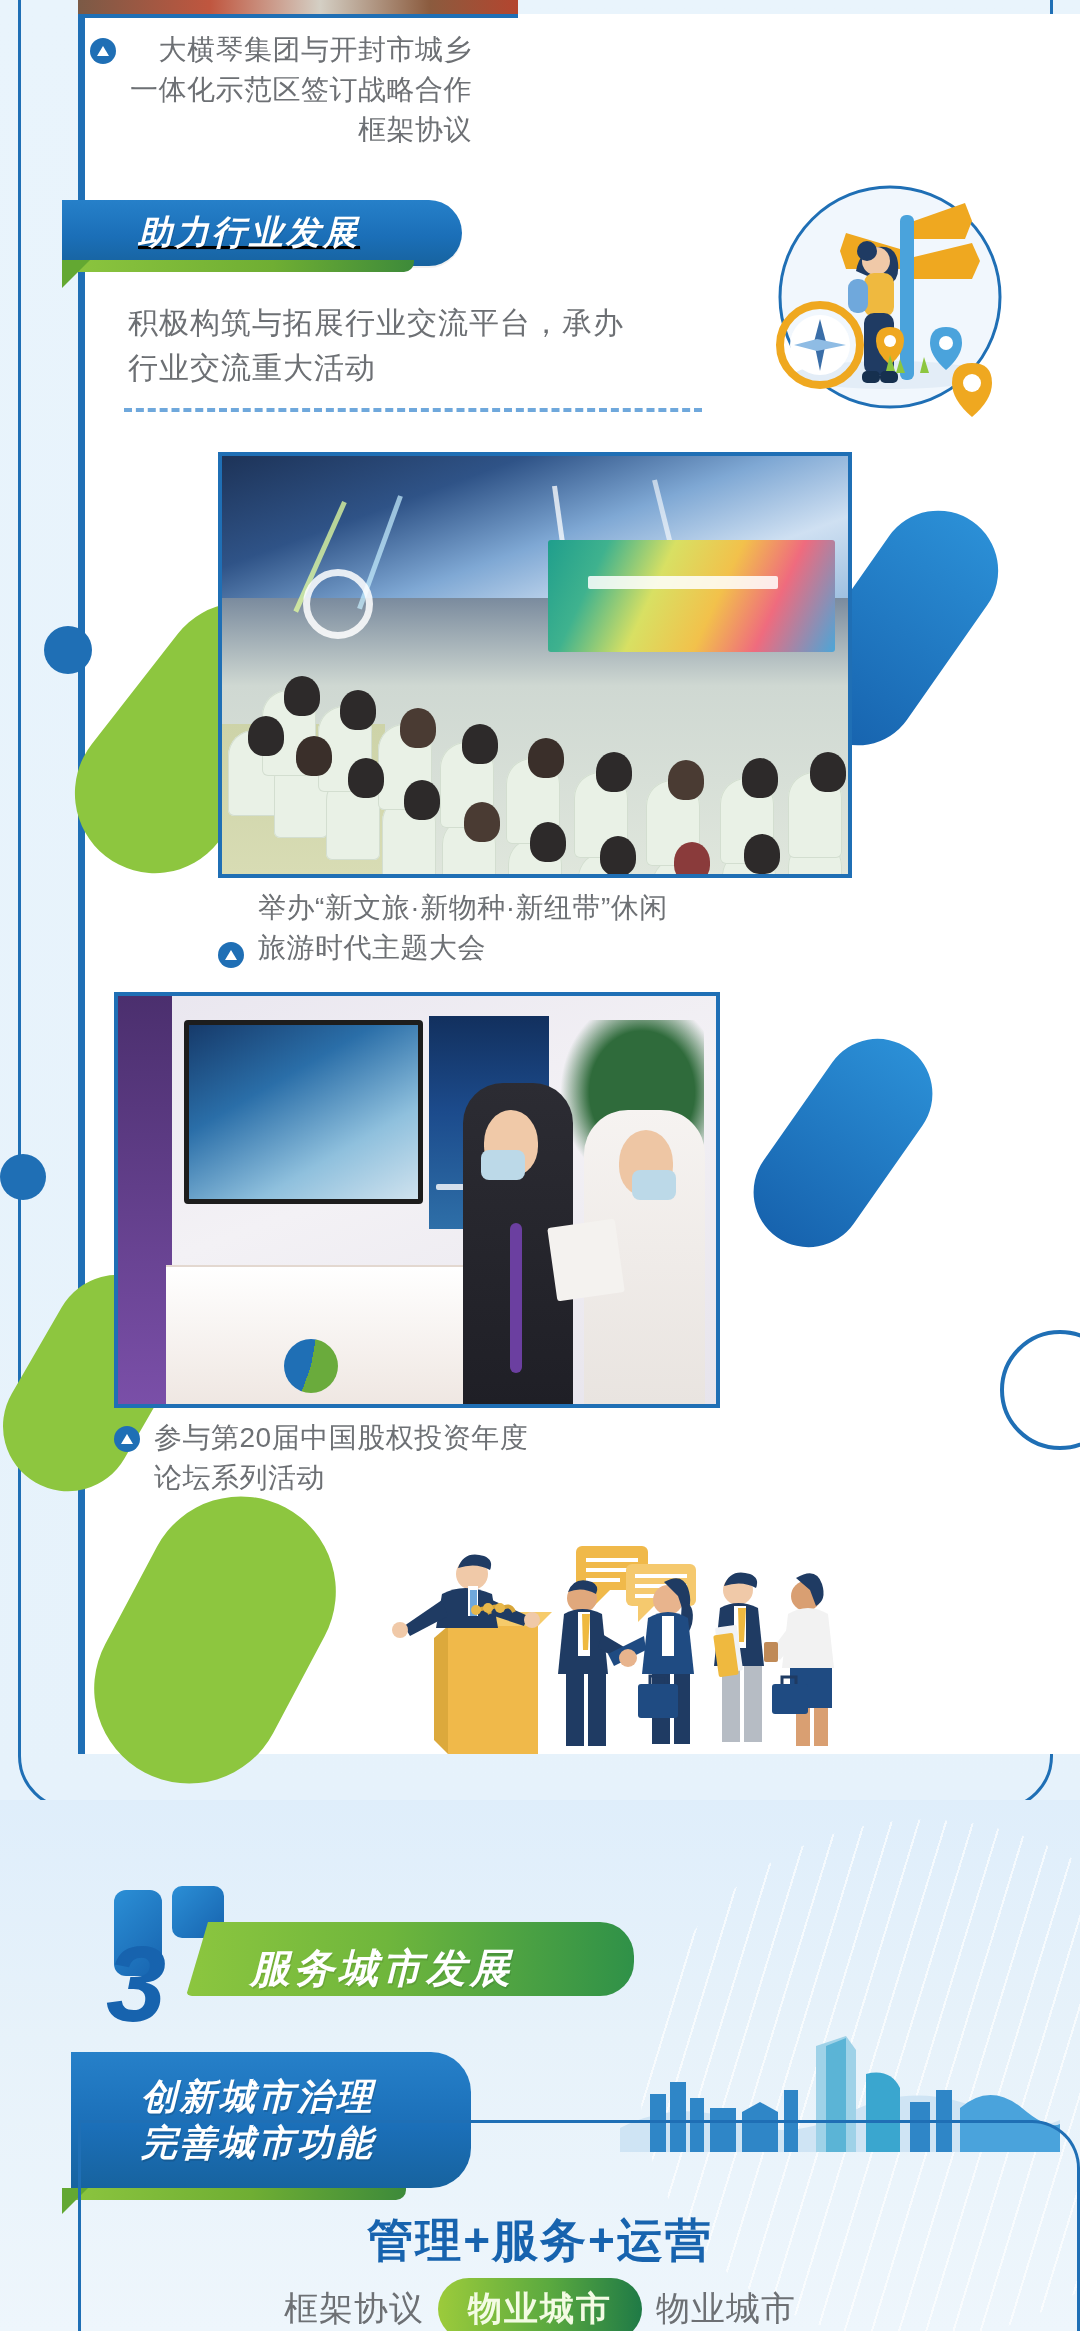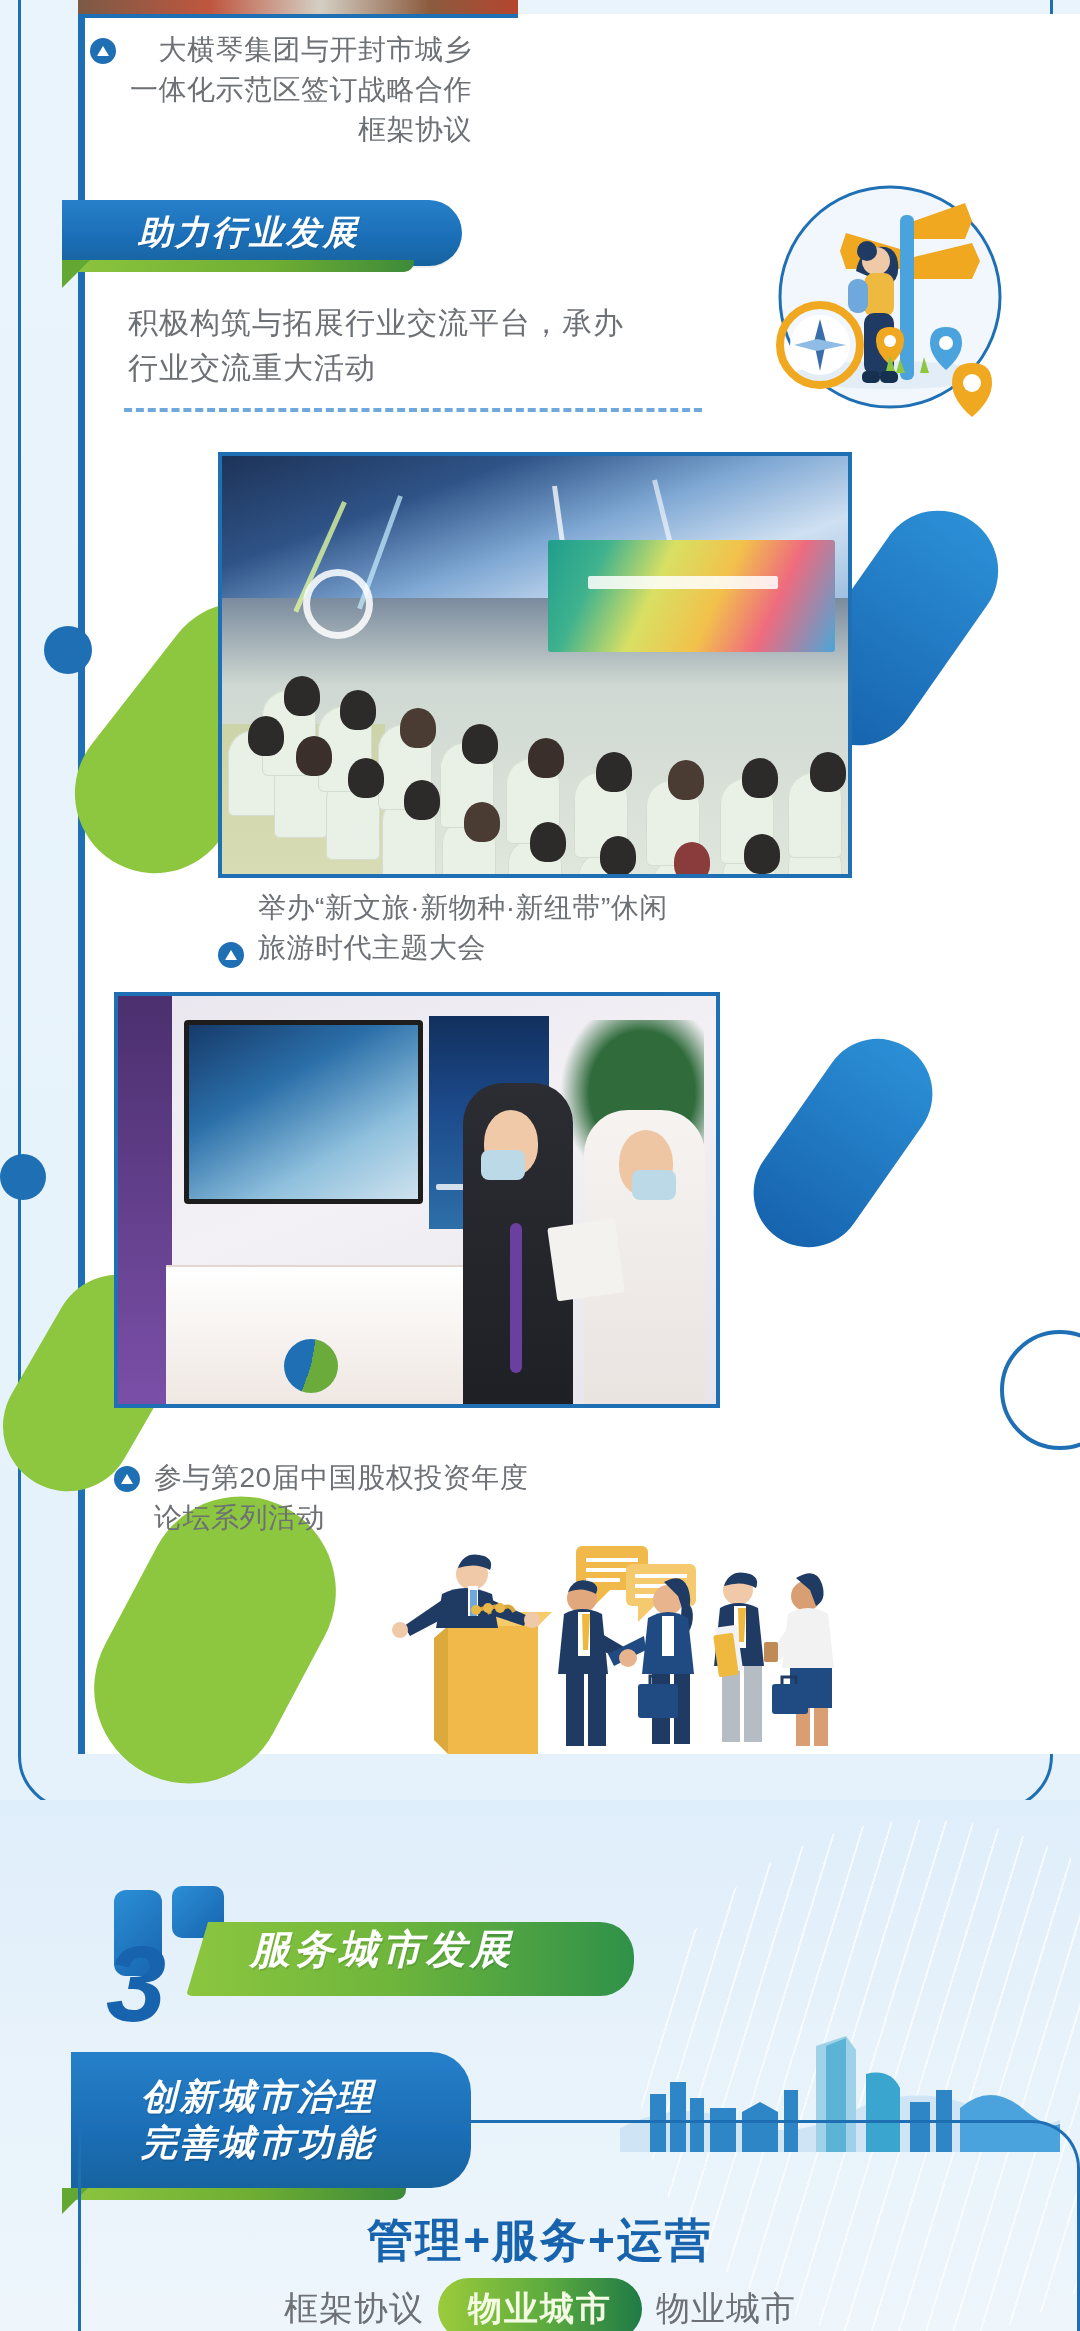--- a/index.html
+++ b/index.html
@@ -88,21 +88,21 @@
   .cap-text { white-space: pre-line; }
 
   
   .top-photo {
     position: absolute; left: 78px; top: 0px; width: 440px; height: 18px;
     background: linear-gradient(90deg,#7b5a46,#c0563f 30%,#d4cfc4 55%,#8b5b3e 80%,#b4452f);
     border-bottom: 4px solid #1f6fb5;
   }
 
   
-  .ribbon-wrap { position: absolute; }
+  .ribbon-wrap { position: absolute; text-decoration: underline; }
   .ribbon {
     position: relative; height: 66px;
     background: linear-gradient(180deg,#2680c9 0%, #1b6fb8 55%, #17639f 100%);
     border-top-right-radius: 34px; border-bottom-right-radius: 34px;
     display: flex; align-items: center;
     box-shadow: 0 2px 0 rgba(0,0,0,.06);
   }
   .ribbon-text {
     color: #fff; font-size: 34px; font-weight: 700; font-style: italic;
     letter-spacing: 3px; padding-left: 76px; white-space: nowrap;
@@ -256,21 +256,21 @@
     background: linear-gradient(135deg,#2b8fd6,#1763ae);
   }
   .num-digit {
     position:absolute; font-size: 108px; font-weight: 800; font-style: italic;
     color: #1763ae; line-height: .85; letter-spacing: -4px;
   }
   .green-banner {
     position:absolute; height: 74px;
     background: linear-gradient(90deg,#8cc63f 0%,#6fb63c 45%,#2f9148 100%);
     border-radius: 6px 34px 34px 6px;
-    display:flex; align-items:flex-start;
+    display:flex; align-items:flex-end;
     clip-path: polygon(22px 0, 100% 0, 100% 100%, 0 100%);
   }
   .green-banner-text {
     color:#fff; font-size: 40px; font-weight: 800; font-style: italic;
     letter-spacing: 4px; padding-left: 64px; white-space: nowrap;
     text-shadow: 1px 2px 0 rgba(0,0,0,.10);
   }
   .blue-banner2 {
     position:absolute; height: 136px;
     background: linear-gradient(180deg,#2680c9 0%,#1b6fb8 55%,#17639f 100%);
@@ -466,21 +466,21 @@
           <div class="face" style="left:14%; top:12%; background:#f0c9a8;"></div>
           <div class="face" style="right:14%; top:18%; background:#eec6a4;"></div>
           <div class="mask" style="left:13%; top:24%;"></div>
           <div class="mask" style="right:13%; top:30%;"></div>
           <div class="purple-strap" style="left:24%; top:46%;"></div>
           <div style="position:absolute;left:40%;top:46%;width:26%;height:22%;background:#f4f2ef;transform:rotate(-8deg);border-radius:3px;"></div>
         </div>
       </div>
     </div>
 
-    <div class="caption" style="left:114px; top:1418px; width:560px;margin-top:40px;">
+    <div class="caption" style="left:114px; top:1418px; width:560px;">
       <span class="cap-icon">
           <i></i>
         </span>
       <span class="cap-text">参与第20届中国股权投资年度
 论坛系列活动</span>
     </div>
 
     <div class="illus-biz" style="left:376px; top:1516px; width:470px; height:240px;">
       <svg width="470" height="240" viewBox="0 0 470 240">
 

